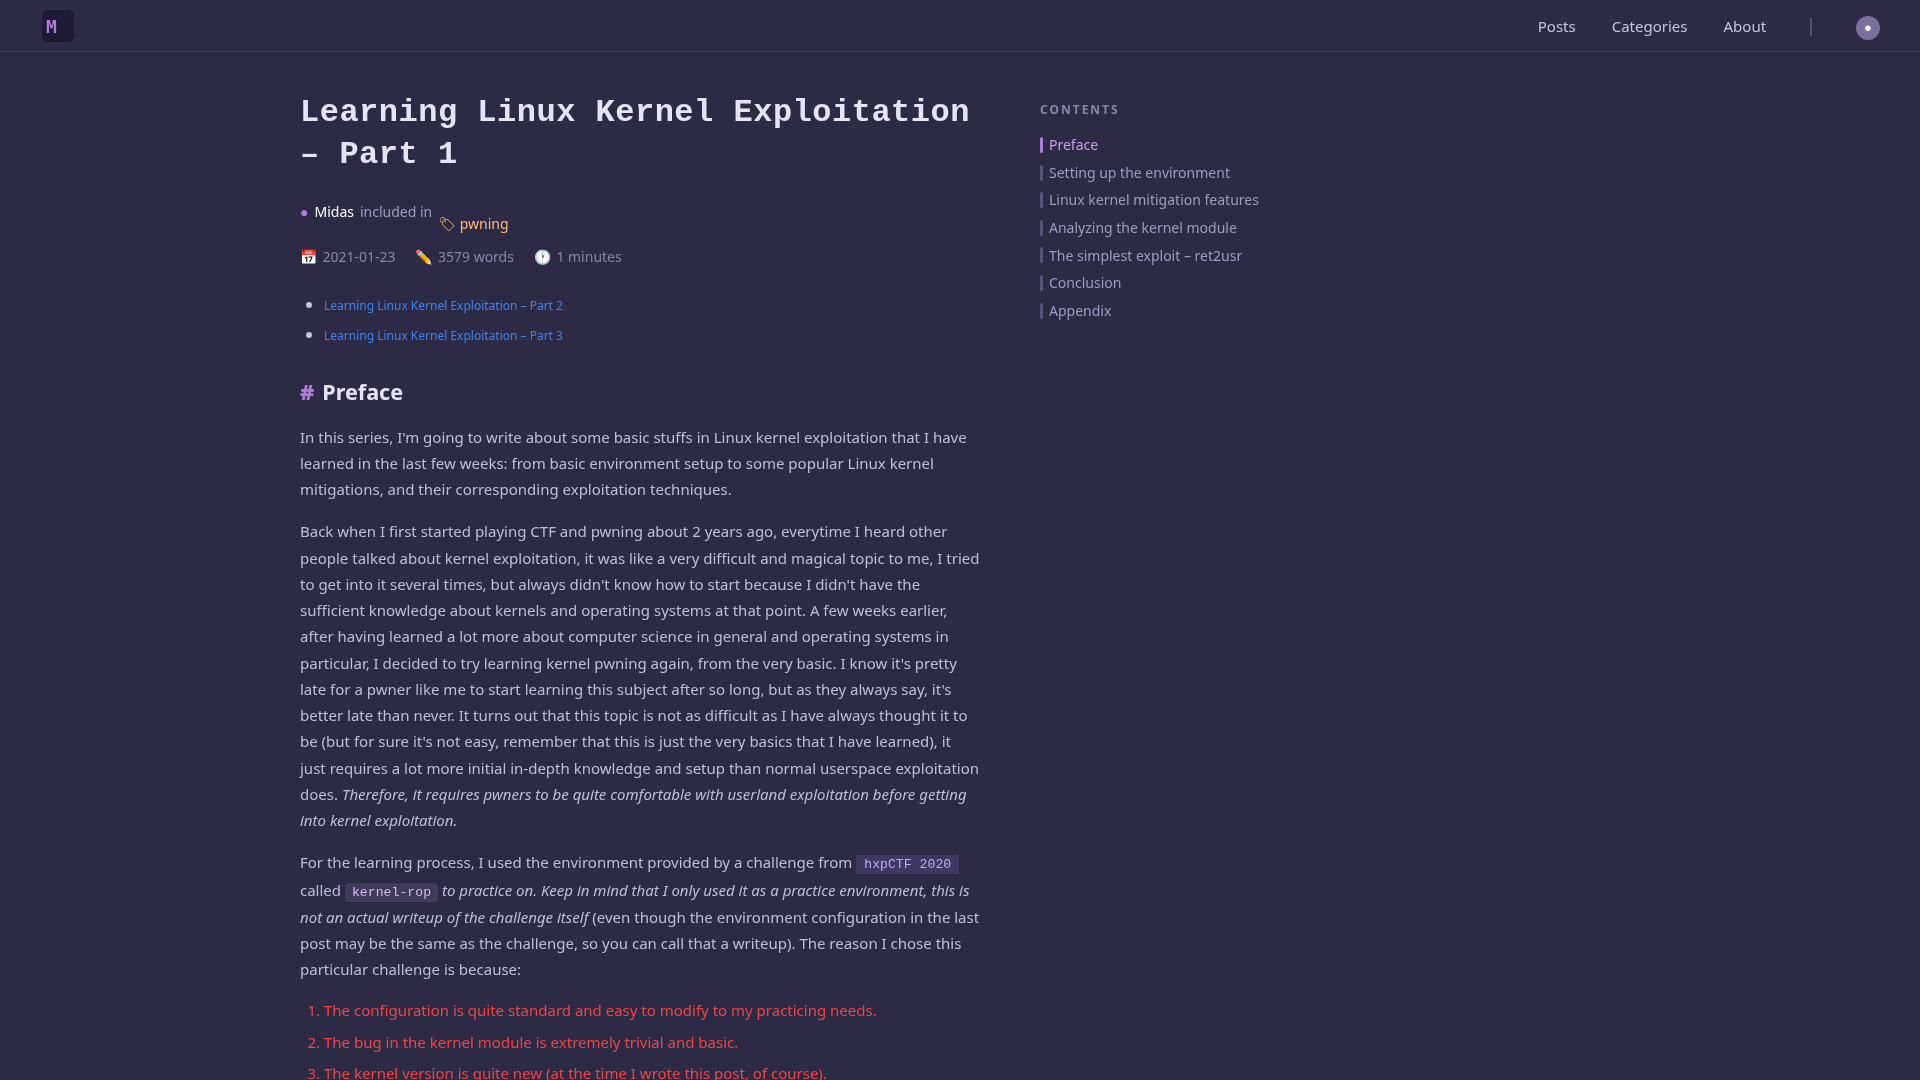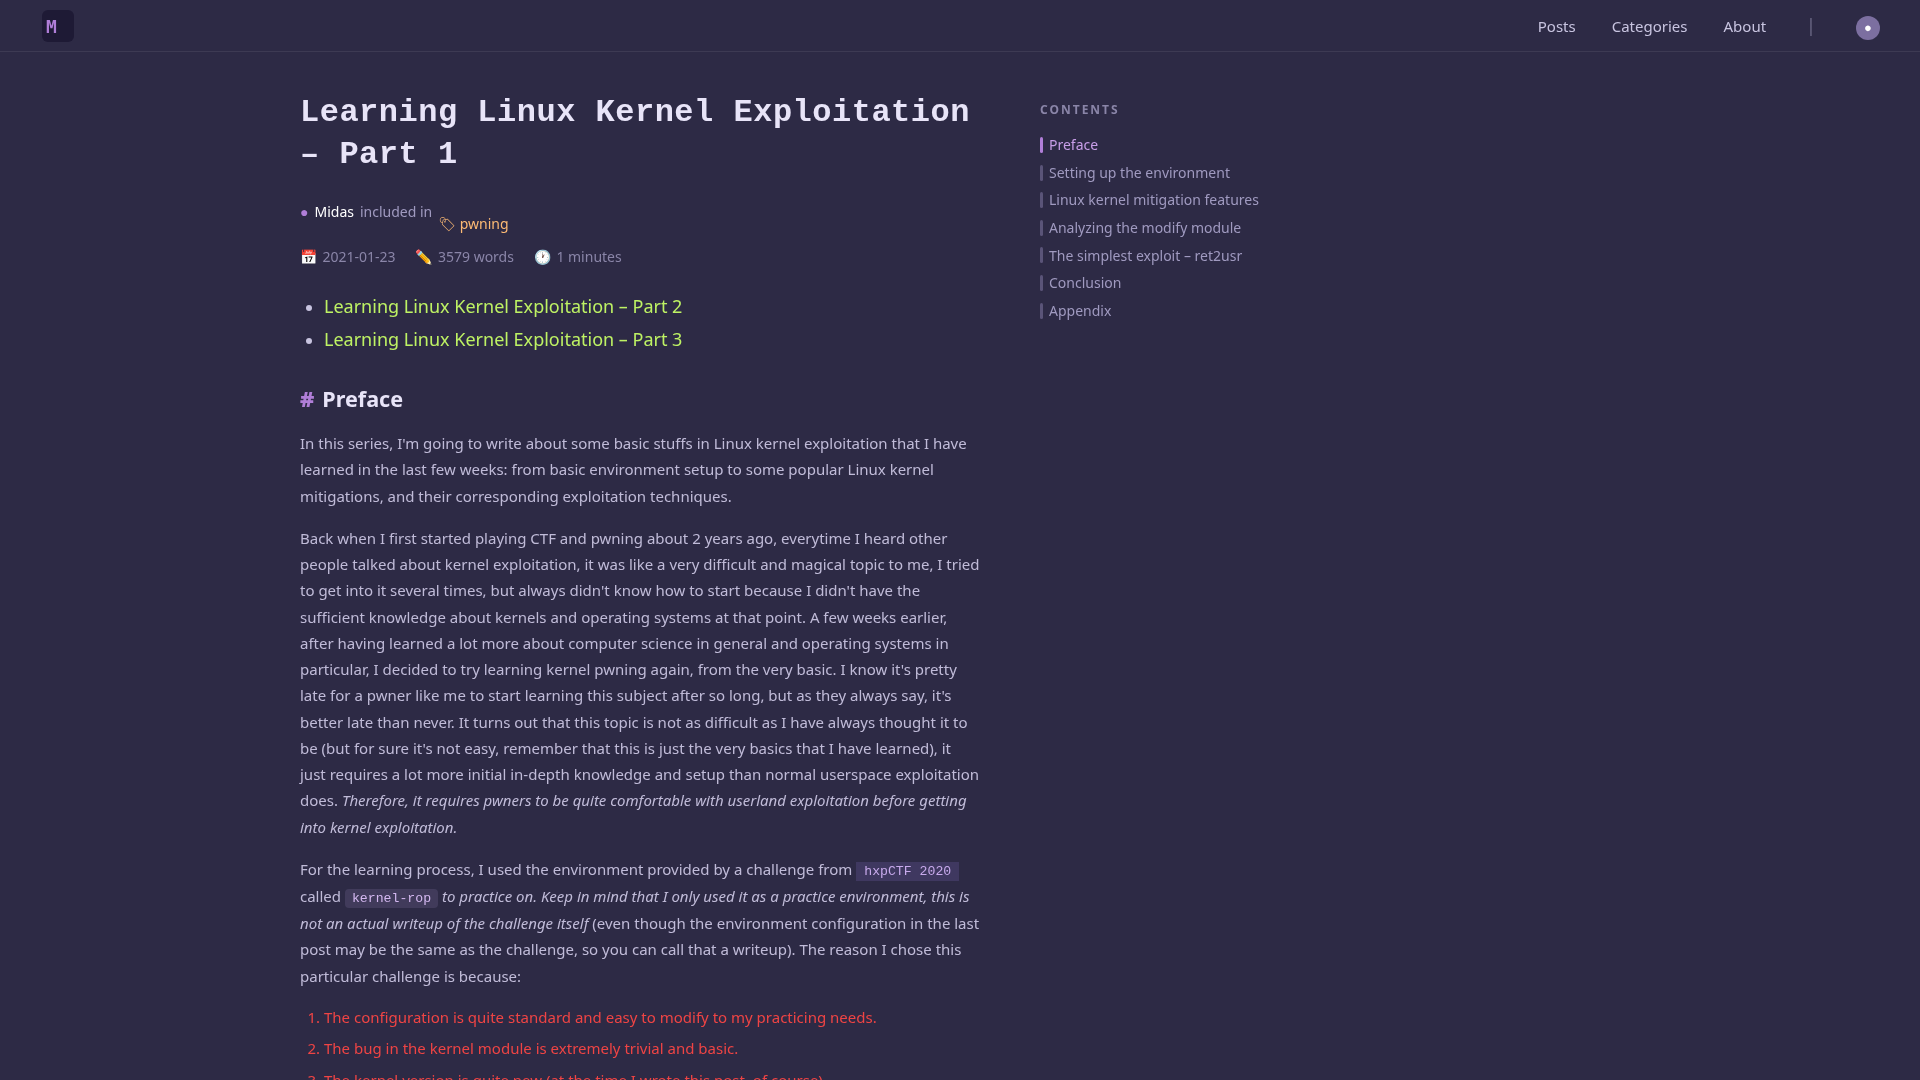--- a/index.html
+++ b/index.html
@@ -140,23 +140,23 @@
     .related-list {
       margin: 0 0 28px 0;
       padding-left: 24px;
     }
 
     .related-list li {
       margin-bottom: 4px;
     }
 
     .related-list a {
-      color: #bef264;
+      color: #3b82f6;
       text-decoration: none;
-      font-size: 18px;
+      font-size: 12px;
     }
 
     
     .section-heading {
       font-size: 1.35em;
       font-weight: 700;
       color: #e8e4f8;
       margin: 28px 0 14px 0;
       display: flex;
       align-items: center;
@@ -391,21 +391,21 @@
           <li>
             <div class="toc-bar"></div>
             <a href="#setup" class="">Setting up the environment</a>
           </li>
           <li>
             <div class="toc-bar"></div>
             <a href="#mitigations" class="">Linux kernel mitigation features</a>
           </li>
           <li>
             <div class="toc-bar"></div>
-            <a href="#analyzing" class="">Analyzing the modify module</a>
+            <a href="#analyzing" class="">Analyzing the kernel module</a>
           </li>
           <li>
             <div class="toc-bar"></div>
             <a href="#exploit" class="">The simplest exploit – ret2usr</a>
           </li>
           <li>
             <div class="toc-bar"></div>
             <a href="#conclusion" class="">Conclusion</a>
           </li>
           <li>

